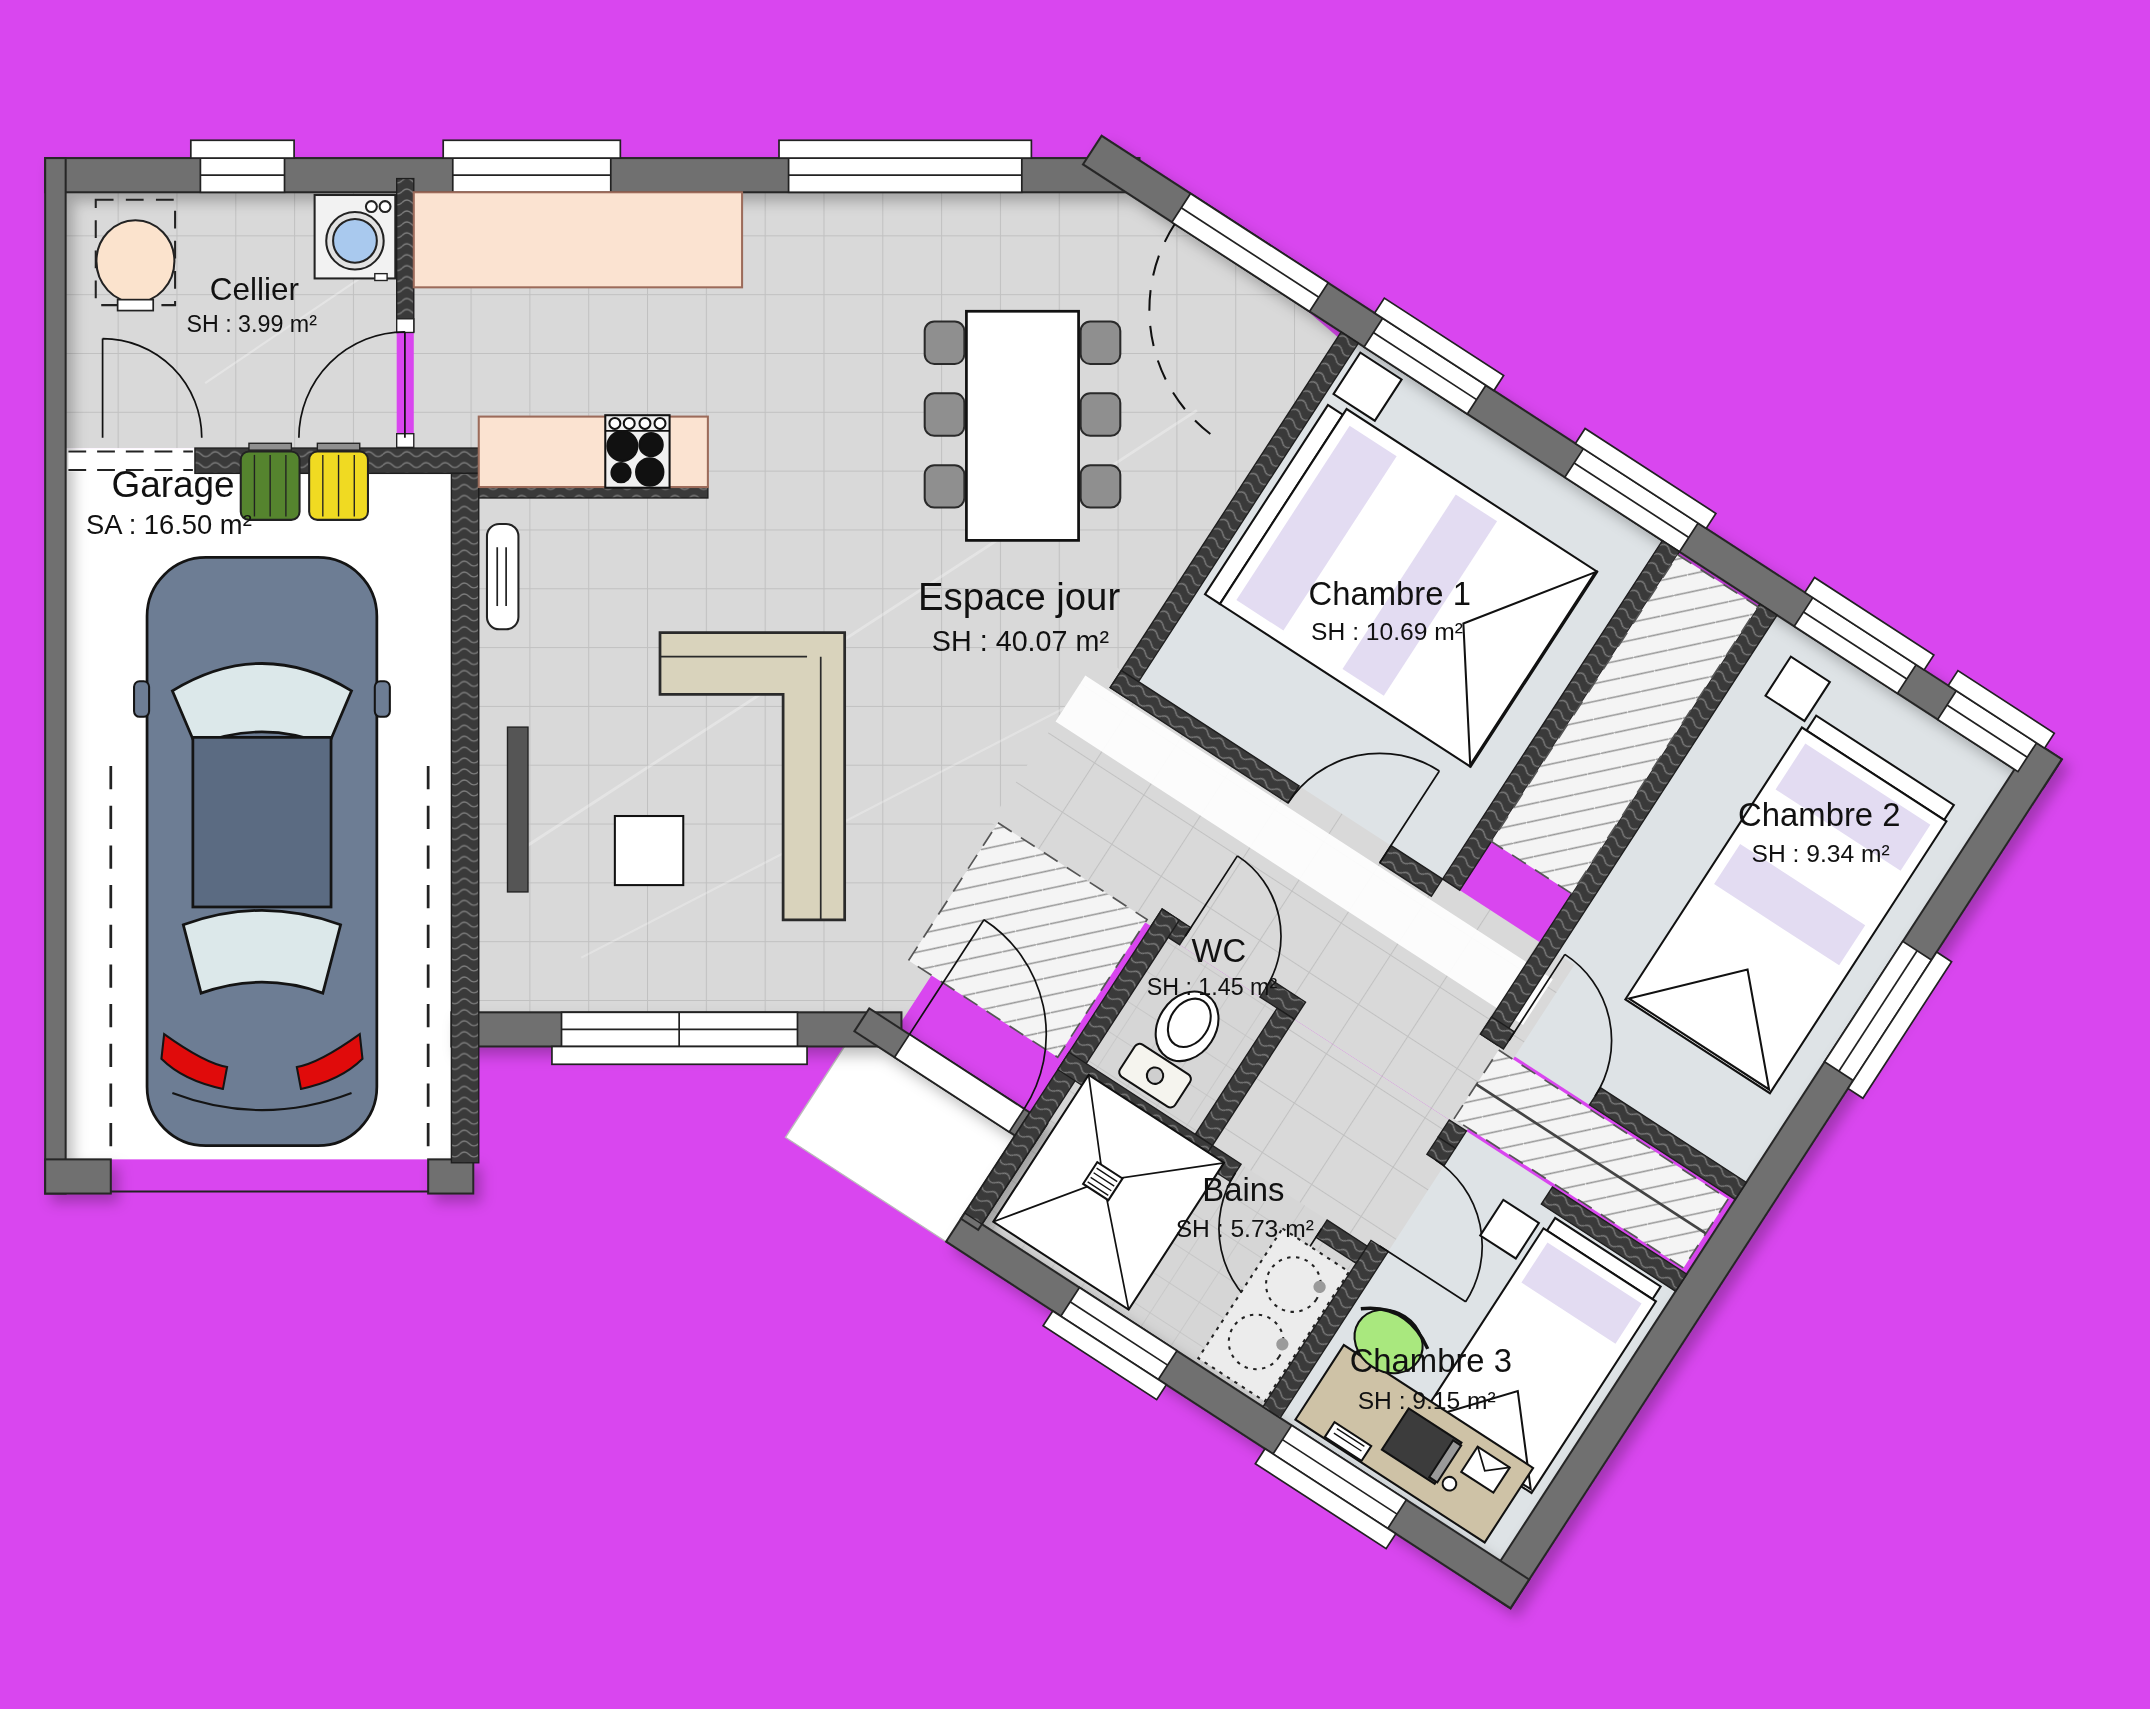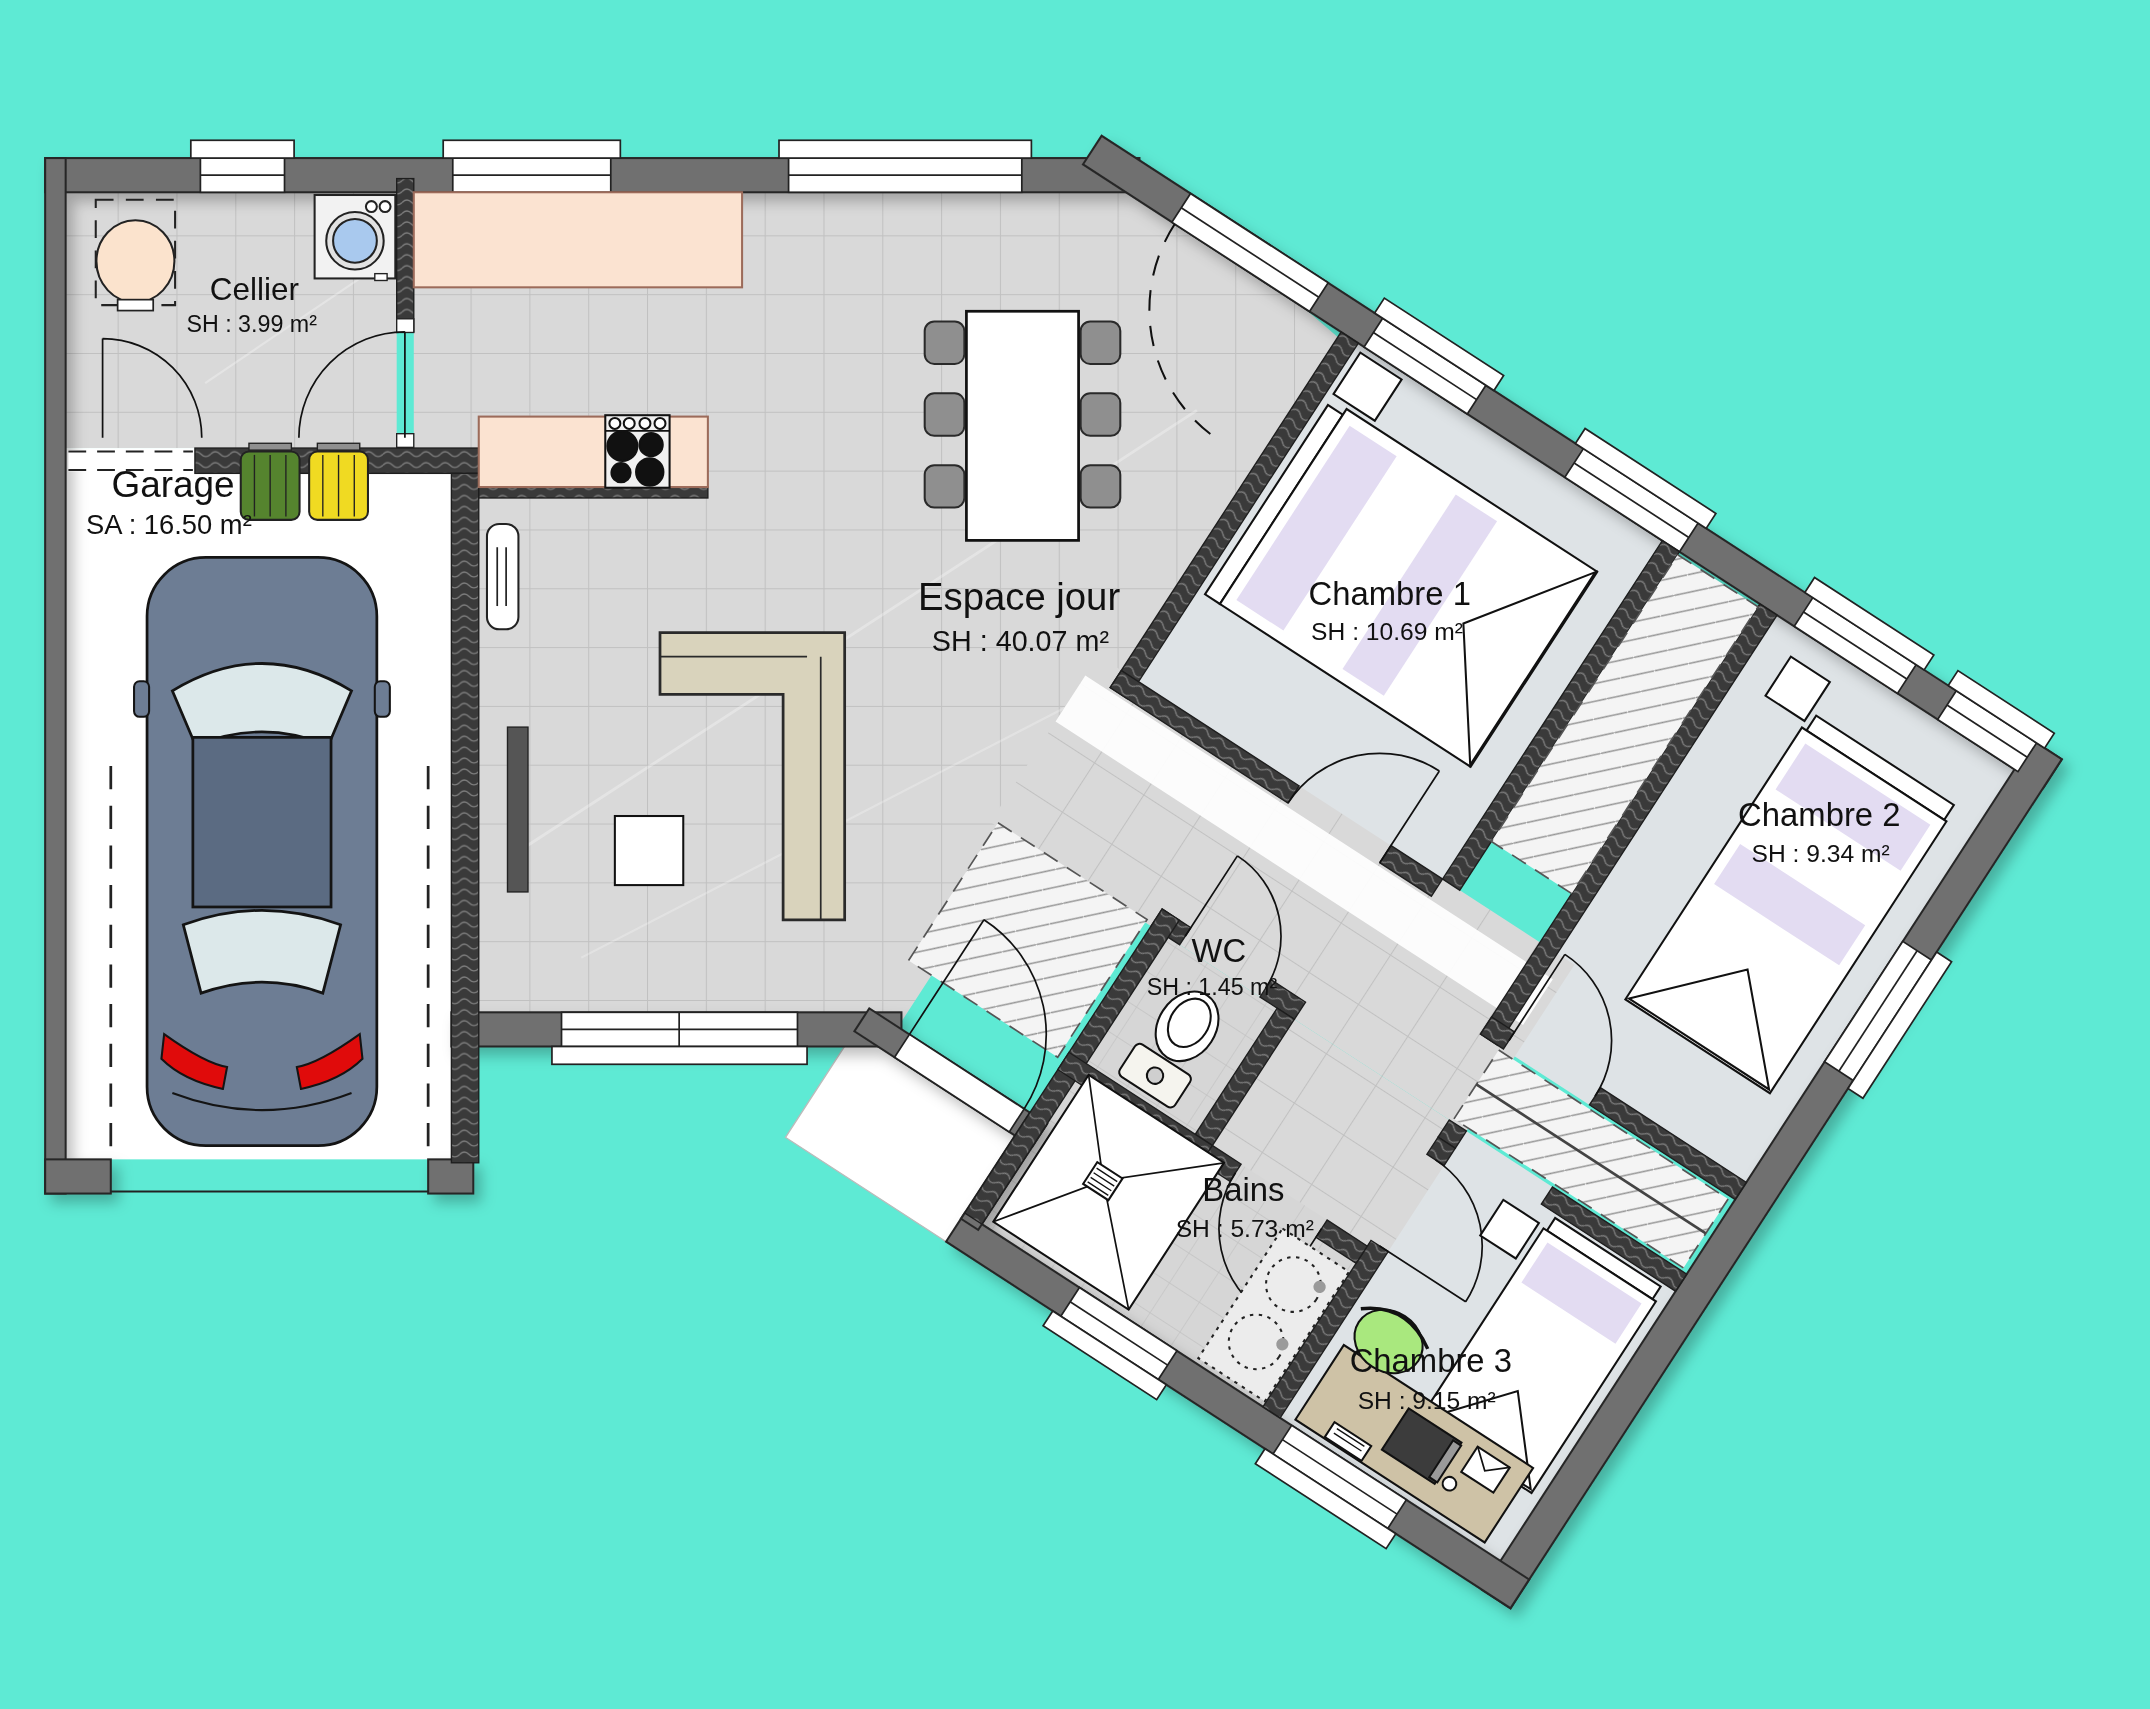--- a/index.html
+++ b/index.html
@@ -1,16 +1,16 @@
 <!DOCTYPE html>
 <html style="font-size:11px"><head>
 <meta charset="utf-8">
 <style>
   html,body{margin:0;padding:0;background:#ffffff;}
-  .stage{position:relative;width:2151px;height:1710px;background:#5eead4;overflow:hidden;
+  .stage{position:relative;width:2151px;height:1710px;background:#d946ef;overflow:hidden;
          font-family:"Liberation Sans", sans-serif;}
   svg{display:block;width:100%;height:100%;}
   text{fill:#111;}
   .room-name{font-weight:400;}
 </style>
 </head>
 <body>
 
 <div class="stage">
 <svg viewBox="0 0 3145 2500">

